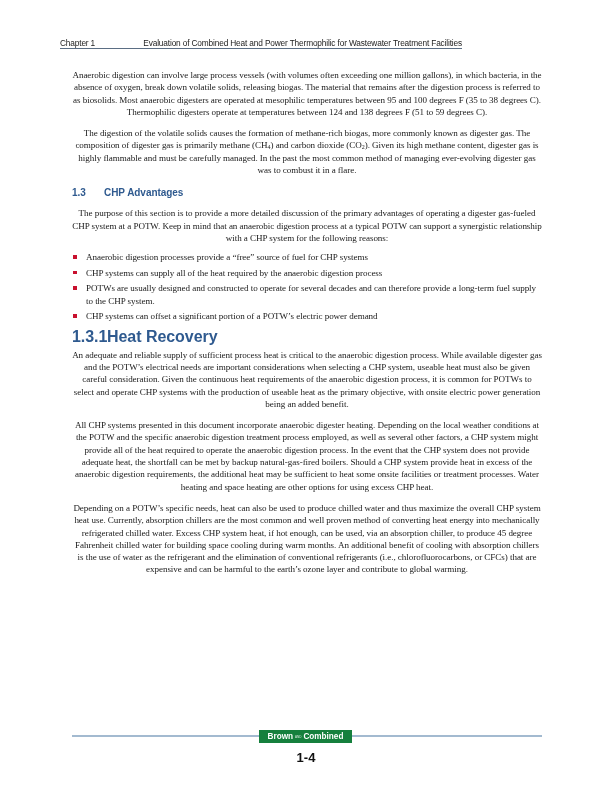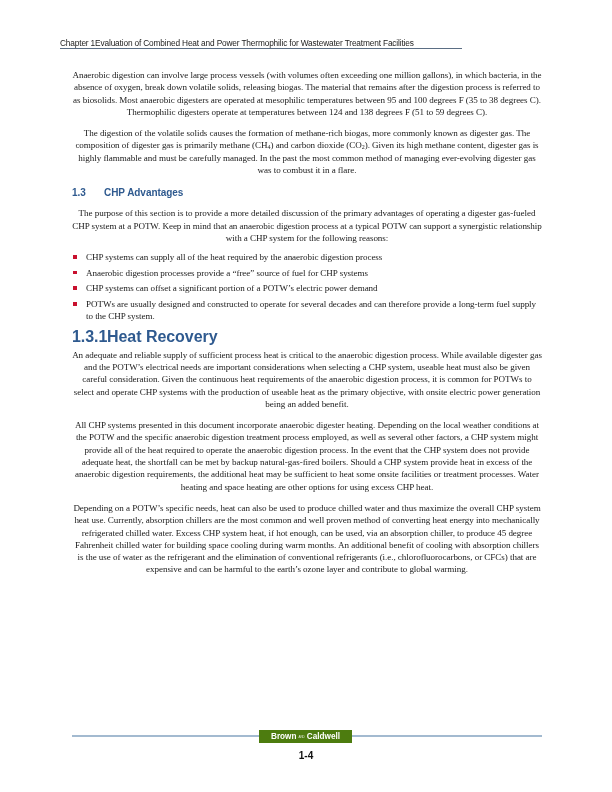--- a/index.html
+++ b/index.html
@@ -1,40 +1,40 @@
 <!DOCTYPE html>
 <html><head>
 <meta charset="utf-8">
 <style>
   html, body { margin:0; padding:0; background:#ffffff; }
   body { width:612px; height:792px; position:relative; overflow:hidden; }
   .page { position:absolute; left:0; top:0; width:612px; height:792px; }
-  .hdr-row { position:absolute; left:60px; top:38px; width:402px; display:flex; 
+  .hdr-row { position:absolute; left:60px; top:38px; width:402px; display:flex; justify-content:space-between;
     font-family:"Liberation Sans", sans-serif; font-size:8.3px; color:#222; letter-spacing:-0.15px; }
   .hdr-line { position:absolute; left:60px; top:48px; width:402px; height:1px; background:#5b6e84; }
   .content { position:absolute; left:72px; top:69px; width:470px;
     font-family:"Liberation Serif", serif; font-size:9.05px; line-height:12.3px; color:#1a1a1a; letter-spacing:-0.05px; }
   .content p { margin:0 0 9px 0;text-align:center; }
   .h2 { font-family:"Liberation Sans", sans-serif; font-weight:bold; color:#2f5a8f; font-size:10px;
     margin:4px 0 6px 0; line-height:16px; }
   .h2 .num { display:inline-block; width:32px; }
   .h3 { font-family:"Liberation Sans", sans-serif; font-weight:bold; color:#2f5a8f; font-size:16px;
     margin:4px 0 5px 0; line-height:14px; }
   .h3 .num { display:inline-block; width:35px; }
   ul.bullets { list-style:none; padding:0; margin:-2px 0 7px 0; }
   ul.bullets li { position:relative; padding-left:14px; margin-bottom:3.3px; }
   ul.bullets li .bul { position:absolute; left:1px; top:4px; width:3.5px; height:3.5px; background:#c8102e; }
   sub { font-size:6px; vertical-align:-1px; line-height:0; }
   .ftr-line { position:absolute; left:72px; top:735px; width:470px; height:2px; background:#a3bad0; }
-  .logo { position:absolute; left:259px; top:730px; width:93px; height:13px; background:#4d7c0f;
+  .logo { position:absolute; left:259px; top:730px; width:93px; height:13px; background:#15803d;
     color:#fff; font-family:"Liberation Sans", sans-serif; font-weight:bold; font-size:8.2px;
     display:flex; align-items:center; justify-content:center; gap:2px; }
   .logo .and { font-size:3px; font-weight:normal; opacity:0.85; }
   .pnum { position:absolute; left:0; width:612px; top:750px; text-align:center;
-    font-family:"Liberation Sans", sans-serif; font-weight:bold; font-size:10px; color:#111; }
+    font-family:"Liberation Sans", sans-serif; font-weight:bold; font-size:13px; color:#111; }
 </style>
 </head>
 <body>
 
 <div class="page">
 
   <div class="hdr-row">
     <span>Chapter 1</span>
     <span>Evaluation of Combined Heat and Power Thermophilic for Wastewater Treatment Facilities</span>
   </div>
@@ -43,34 +43,34 @@
   <div class="content">
     <p>Anaerobic digestion can involve large process vessels (with volumes often exceeding one million gallons), in which bacteria, in the absence of oxygen, break down volatile solids, releasing biogas.  The material that remains after the digestion process is referred to as biosolids.  Most anaerobic digesters are operated at mesophilic temperatures between 95 and 100 degrees F (35 to 38 degrees C).  Thermophilic digesters operate at temperatures between 124 and 138 degrees F (51 to 59 degrees C).</p>
     <p><span>The digestion of the volatile solids causes the formation of methane-rich biogas, more commonly known as digester gas.  The composition of digester gas is primarily methane (CH</span><sub>4</sub><span>) and carbon dioxide (CO</span><sub>2</sub><span>).  Given its high methane content, digester gas is highly flammable and must be carefully managed.  In the past the most common method of managing ever-evolving digester gas was to combust it in a flare.</span></p>
 
     <div class="h2">
       <span class="num">1.3</span><span>CHP Advantages</span>
     </div>
     <p>The purpose of this section is to provide a more detailed discussion of the primary advantages of operating a digester gas-fueled CHP system at a POTW.  Keep in mind that an anaerobic digestion process at a typical POTW can support a synergistic relationship with a CHP system for the following reasons:</p>
 
     <ul class="bullets">
+      <li><span class="bul"></span><span>Anaerobic digestion processes provide a “free” source of fuel for CHP systems</span></li>
       <li><span class="bul"></span><span>CHP systems can supply all of the heat required by the anaerobic digestion process</span></li>
-      <li><span class="bul"></span><span>Anaerobic digestion processes provide a “free” source of fuel for CHP systems</span></li>
+      <li><span class="bul"></span><span> POTWs are usually designed and constructed to operate for several decades and can therefore provide a long-term fuel supply to the CHP system.</span></li>
       <li><span class="bul"></span><span>CHP systems can offset a significant portion of a POTW’s electric power demand</span></li>
-      <li><span class="bul"></span><span> POTWs are usually designed and constructed to operate for several decades and can therefore provide a long-term fuel supply to the CHP system.</span></li>
     </ul>
 
     <div class="h3">
       <span class="num">1.3.1</span><span>Heat Recovery</span>
     </div>
     <p>An adequate and reliable supply of sufficient process heat is critical to the anaerobic digestion process.  While available digester gas and the POTW’s electrical needs are important considerations when selecting a CHP system, useable heat must also be given careful consideration.  Given the continuous heat requirements of the anaerobic digestion process, it is common for POTWs to select and operate CHP systems with the production of useable heat as the primary objective, with onsite electric power generation being an added benefit.</p>
     <p>All CHP systems presented in this document incorporate anaerobic digester heating.  Depending on the local weather conditions at the POTW and the specific anaerobic digestion treatment process employed, as well as several other factors, a CHP system might provide all of the heat required to operate the anaerobic digestion process.  In the event that the CHP system does not provide adequate heat, the shortfall can be met by backup natural-gas-fired boilers.  Should a CHP system provide heat in excess of the anaerobic digestion requirements, the additional heat may be sufficient to heat some onsite facilities or treatment processes. Water heating and space heating are other options for using excess CHP heat.</p>
     <p>Depending on a POTW’s specific needs, heat can also be used to produce chilled water and thus maximize the overall CHP system heat use.  Currently, absorption chillers are the most common and well proven method of converting heat energy into mechanically refrigerated chilled water.  Excess CHP system heat, if hot enough, can be used, via an absorption chiller, to produce 45 degree Fahrenheit chilled water for building space cooling during warm months.  An additional benefit of cooling with absorption chillers is the use of water as the refrigerant and the elimination of conventional refrigerants (i.e., chlorofluorocarbons, or CFCs) that are expensive and can be harmful to the earth’s ozone layer and contribute to global warming.</p>
   </div>
 
   <div class="ftr-line"></div>
   <div class="logo">
     <span>Brown</span>
     <span class="and">AND</span>
-    <span>Caldwell</span>
+    <span>Combined</span>
   </div>
   <div class="pnum">1-4</div>
 </div>
 
 </body></html>

